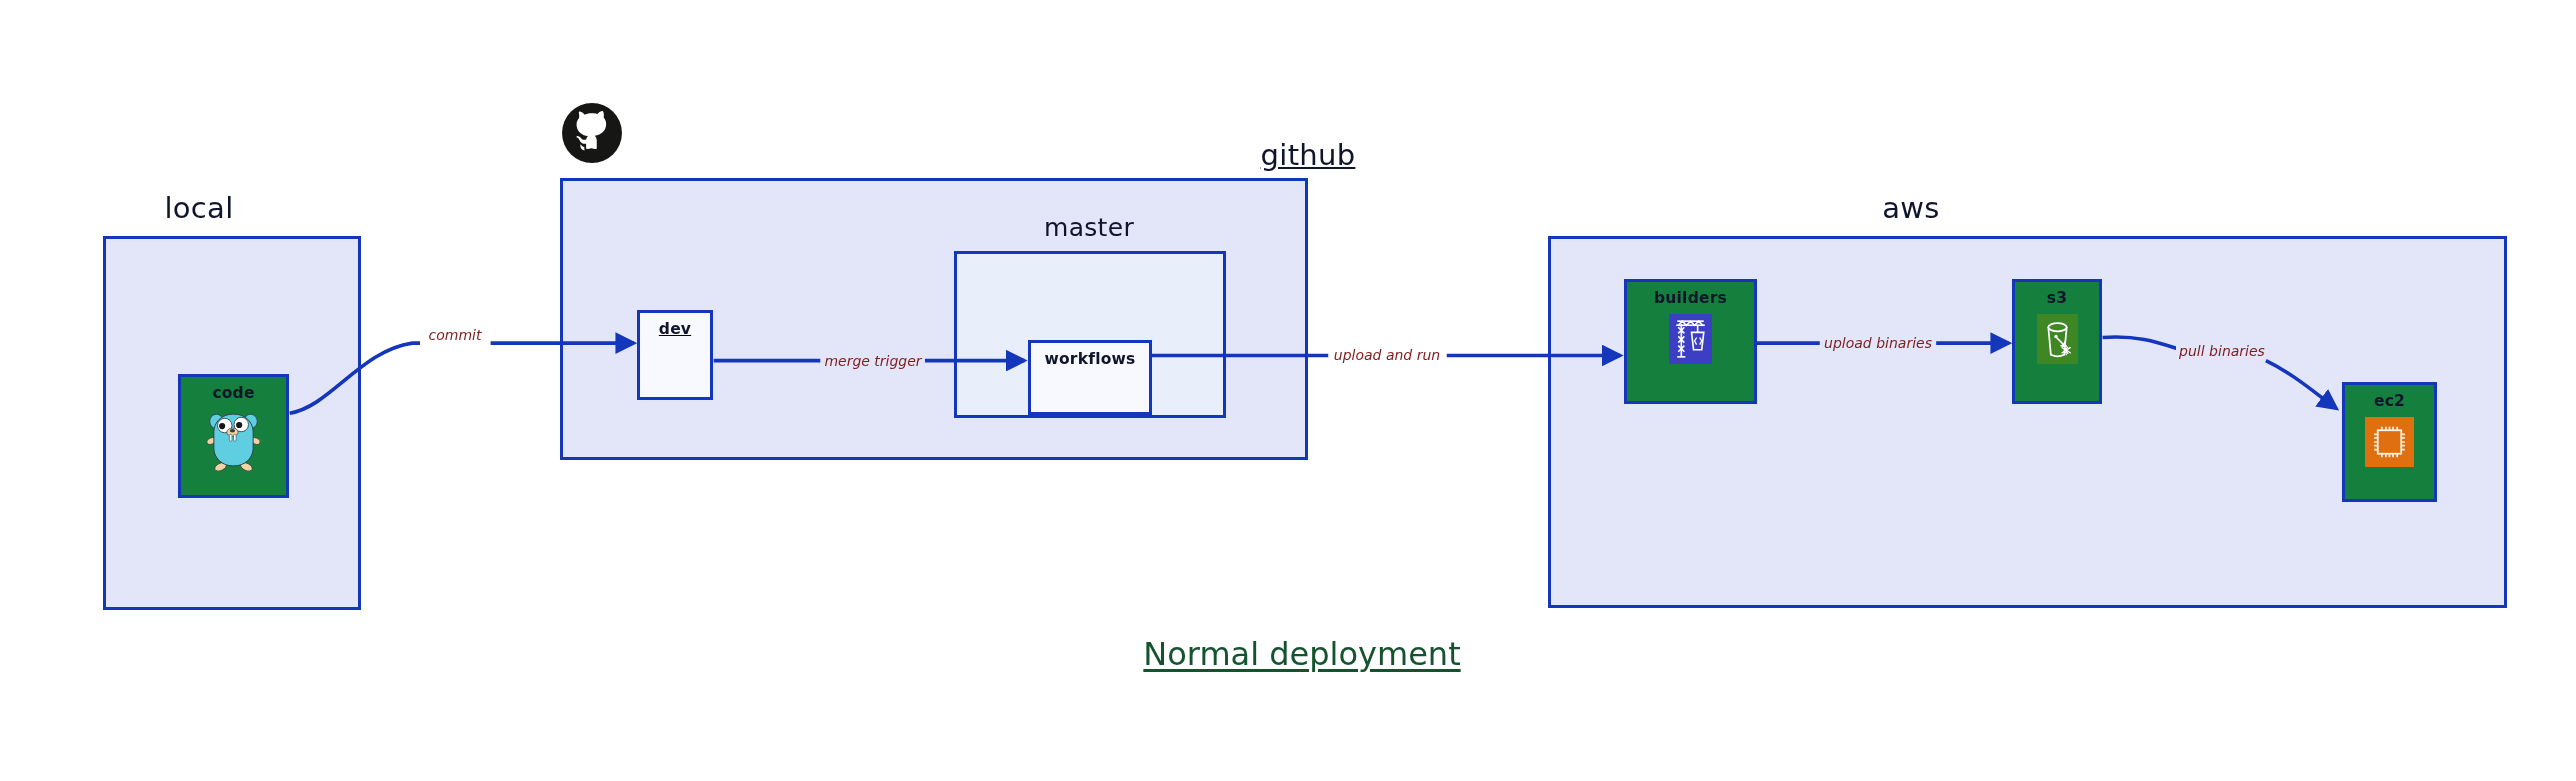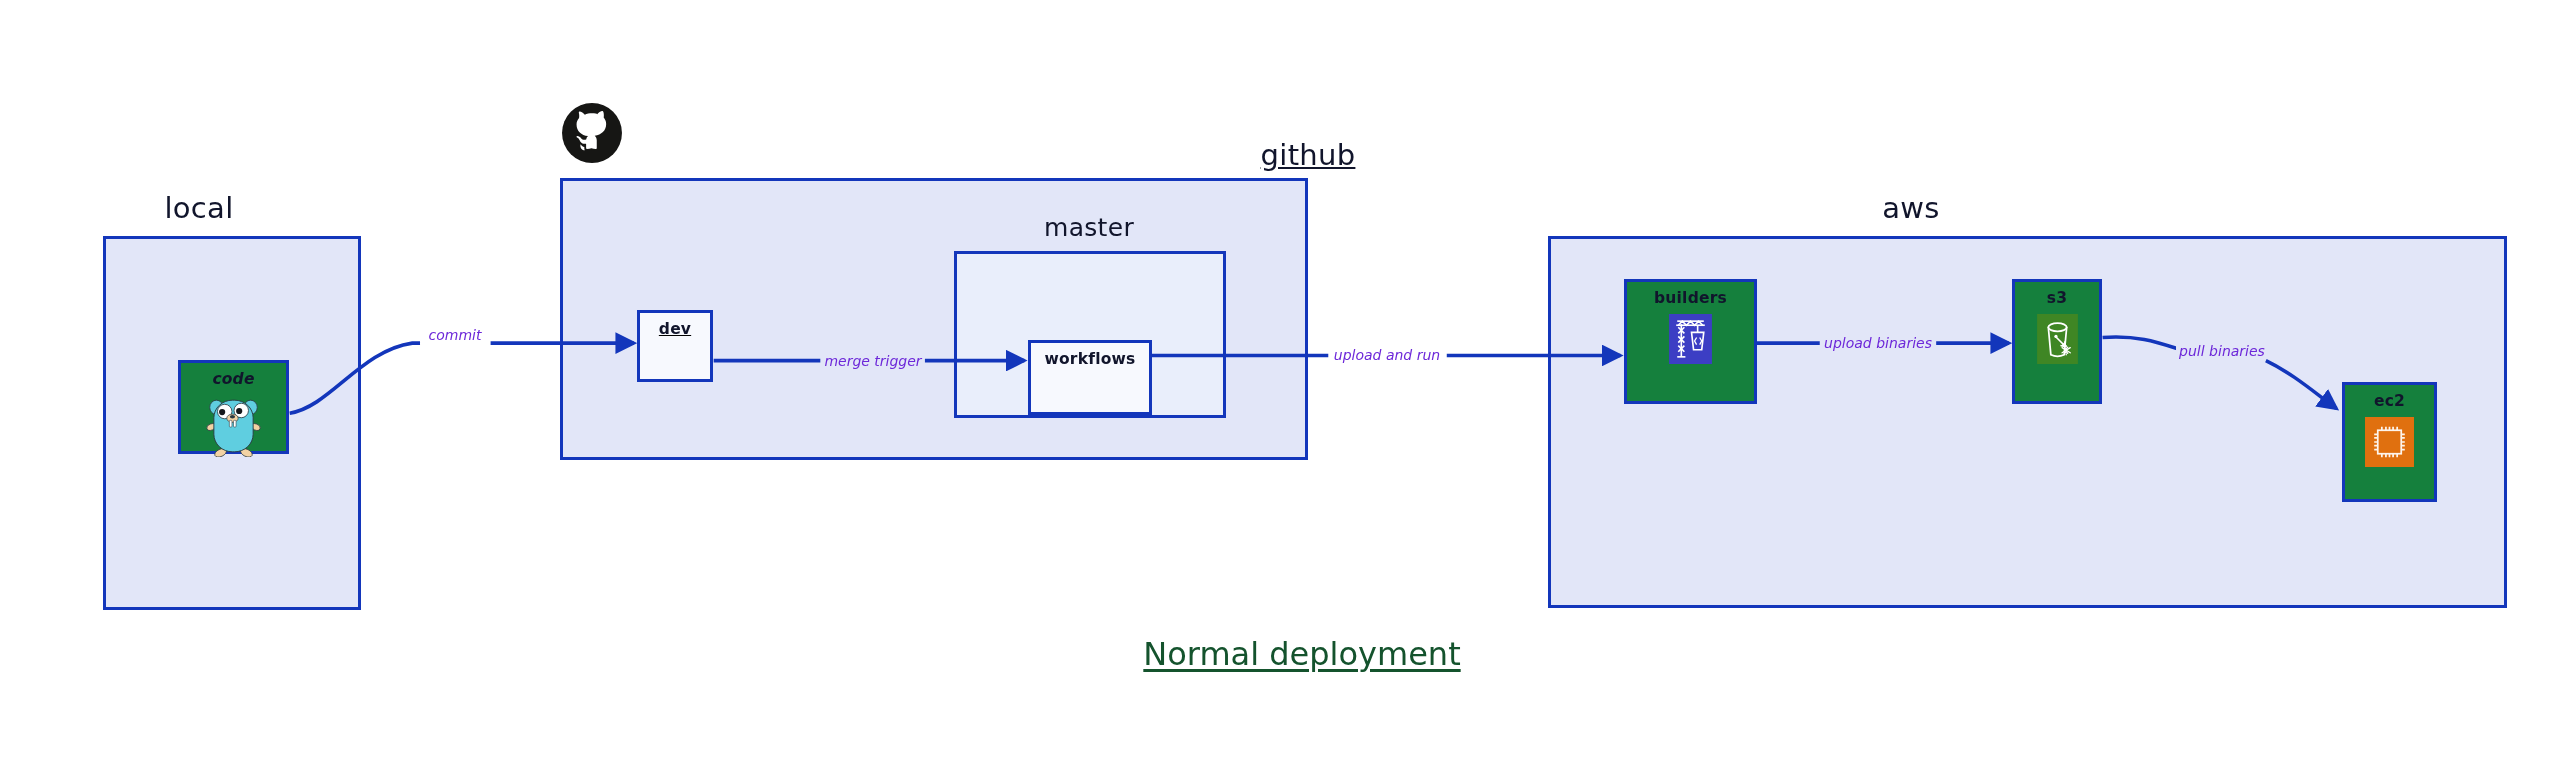--- a/index.html
+++ b/index.html
@@ -67,21 +67,21 @@
   
   .edge-layer {
     position: absolute;
     left: 0; top: 0;
     width: 2604px;
     height: 781px;
     pointer-events: none;
   }
   .edge-label {
     position: absolute;
-    color: #6d28d9;
+    color: #7f1d1d;
     font-size: 14px;
     font-style: italic;
     white-space: nowrap;
     background: transparent;
     font-family: "DejaVu Sans", sans-serif;
   }
   .edge-label.boxed {
     background: #ffffff;
     padding: 0 3.1px;
   }
@@ -108,21 +108,21 @@
   }
 </style>
 </head>
 <body>
 
 <div id="stage">
 
   <div class="cluster-label" style="left:199px; top:191px; transform:translateX(-50%);">local</div>
   <div class="cluster" style="left:103px; top:236px; width:258px; height:374px;"></div>
 
-  <div class="node" style="left:178px; top:360px; width:111px; height:94px;font-style:italic;">
+  <div class="node" style="left:178px; top:374px; width:111px; height:124px;">
     <div class="node-label">code</div>
     <div class="node-icon">
       <svg width="57" height="62" viewBox="0 0 110 120">
 
         <ellipse cx="22" cy="24" rx="13" ry="14" fill="#5fcee0" stroke="#2b3a42" stroke-width="1.6"></ellipse>
         <ellipse cx="88" cy="24" rx="13" ry="14" fill="#5fcee0" stroke="#2b3a42" stroke-width="1.6"></ellipse>
 
         <ellipse cx="12" cy="62" rx="9" ry="6" fill="#f2d2a3" stroke="#2b3a42" stroke-width="1.4" transform="rotate(-20 12 62)"></ellipse>
         <ellipse cx="98" cy="62" rx="9" ry="6" fill="#f2d2a3" stroke="#2b3a42" stroke-width="1.4" transform="rotate(20 98 62)"></ellipse>
 
@@ -149,21 +149,21 @@
     <svg width="62" height="62" viewBox="0 0 120 120">
       <circle cx="60" cy="60" r="58" fill="#161614"></circle>
       <path fill="#ffffff" d="M60 22c-5.3 0-10 1-13.9 2.6-2.2-2.7-5.4-5.2-9.3-6.2-1.6-.4-2.6 1-2.3 2.3.8 3.3 1.1 7.3.4 10.4-3 3.4-4.8 7.6-4.8 12.3 0 13.5 9.3 20.6 22.1 22.6-1.9 1.8-3.1 4.1-3.5 6.4-3.1 1.3-7.1 1.5-9.8-2.2-1.9-2.6-4.7-4.2-7-4.4-2.1-.2-2.6 2.1-.9 2.9 3 1.4 4.3 3.6 5.4 5.9 1 2.1 2.9 6.3 9.4 6.3 1 0 2-.1 2.8-.2v8.8c0 1 .9 1.8 2 1.7 2.8-.4 5.6-1 8.2-1.9h.2c2.6.9 5.4 1.5 8.2 1.9 1.1.1 2-.7 2-1.7V73.9c0-3.2-1.4-6.4-3.9-8.8 12.8-2 22.1-9.1 22.1-22.6 0-4.7-1.8-8.9-4.8-12.3.7-3.1.4-7.1-.4-10.4-.3-1.3-1.3-2.7-2.9-2.3-3.9 1-7.1 3.5-9.3 6.2C70 23 65.3 22 60 22z"></path>
       <path fill="#ffffff" d="M38 82c-1.5 4 .2 8.4 3.5 10.4 1.4.8 3 1.2 4.6 1.2-.6-1-1-2.2-1-3.5v-2.9c-3-.4-5.6-2.4-7.1-5.2z"></path>
     </svg>
   </div>
 
   <div class="cluster-label" style="left:1308px; top:138px; transform:translateX(-50%);text-decoration:underline;">github</div>
   <div class="cluster" style="left:560px; top:178px; width:748px; height:282px;"></div>
 
-  <div class="node white" style="left:637px; top:310px; width:76px; height:72px;text-decoration:underline;">
+  <div class="node white" style="left:637px; top:310px; width:76px; height:90px;text-decoration:underline;">
     <div class="node-label">dev</div>
   </div>
 
   <div class="cluster-label" style="left:1089px; top:213px; transform:translateX(-50%); font-size:25px;">master</div>
   <div class="cluster sub" style="left:954px; top:251px; width:272px; height:167px;"></div>
 
   <div class="node white" style="left:1028px; top:340px; width:124px; height:75px;">
     <div class="node-label">workflows</div>
   </div>
 

